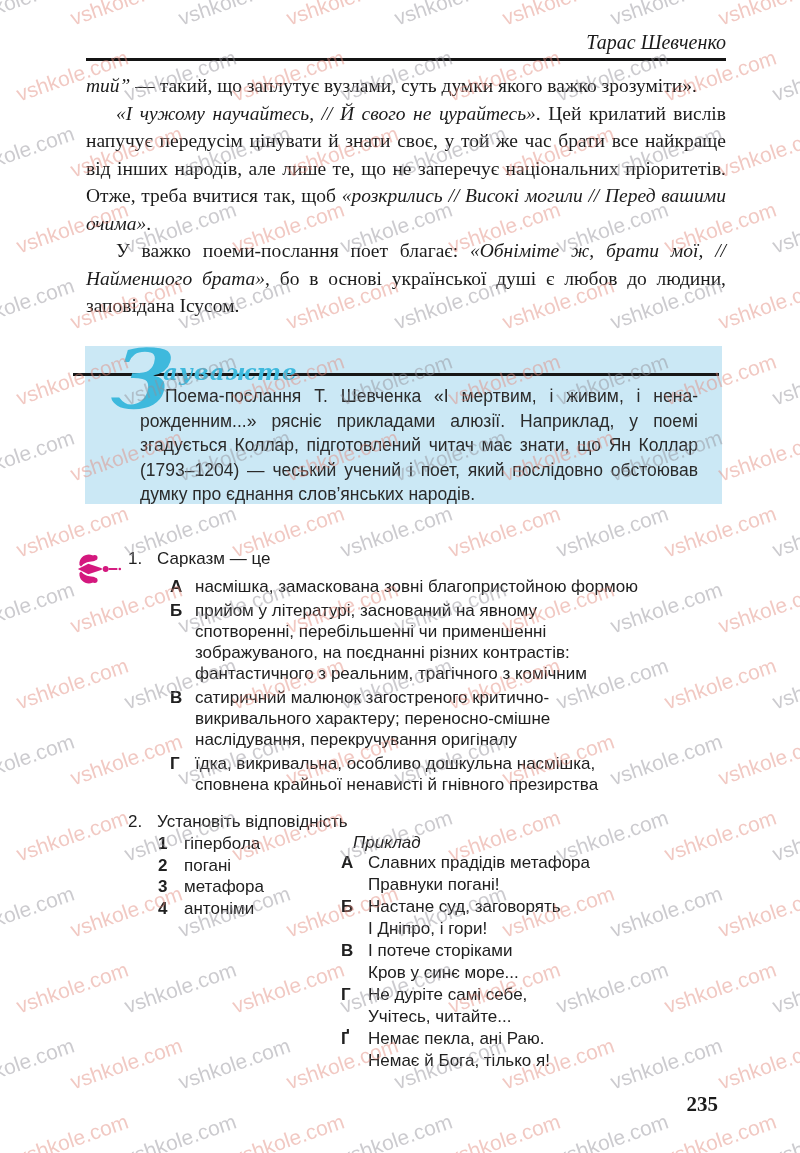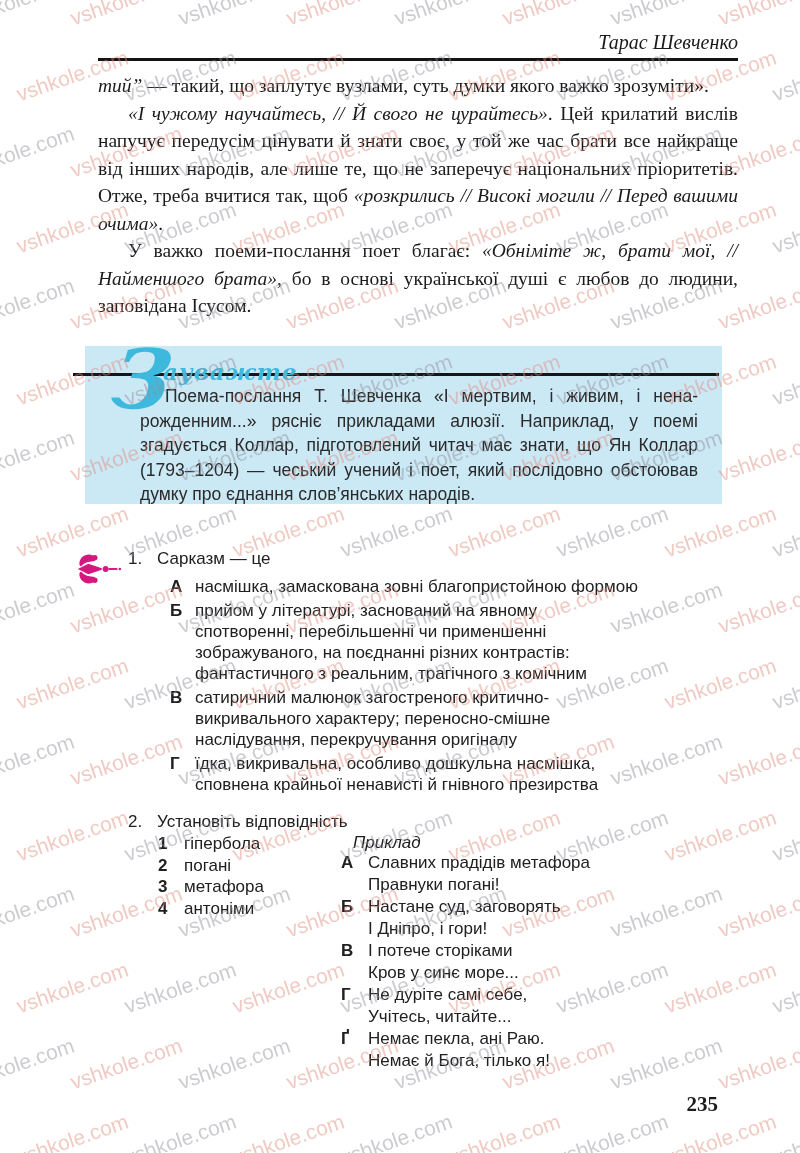--- a/index.html
+++ b/index.html
@@ -3,21 +3,21 @@
 <meta charset="utf-8">
 <style>
   html,body{margin:0;padding:0;}
   .page{position:relative;width:800px;height:1153px;background:#ffffff;overflow:hidden;
         font-family:"Liberation Serif",serif;color:#1b1b1b;}
   
   .wm-layer{position:absolute;inset:0;z-index:5;pointer-events:none;overflow:hidden;}
   .wm{position:absolute;transform:rotate(-19deg);font-family:"Liberation Sans",sans-serif;
       font-size:21px;opacity:.46;white-space:nowrap;}
   
-  .content{position:absolute;left:98px;top:0;width:640px;z-index:1;}
+  .content{position:absolute;left:86px;top:0;width:640px;z-index:1;}
   .author{margin-top:30px;text-align:right;font-style:italic;font-size:20px;line-height:24px;}
   .rule{margin-top:4px;height:3px;background:#141414;}
   .body-par{font-size:19.5px;line-height:27.5px;text-align:justify;margin:0;}
   .body-par.first{margin-top:11px;}
   .body-par.indent{text-indent:30px;}
   .it{font-style:italic;}
   
   .note-box{position:absolute;left:85px;top:346px;width:637px;height:158px;z-index:1;
             background:#cbe8f5;}
   .note-line{position:absolute;left:-12px;right:3px;top:27px;height:3px;background:#161616;}

